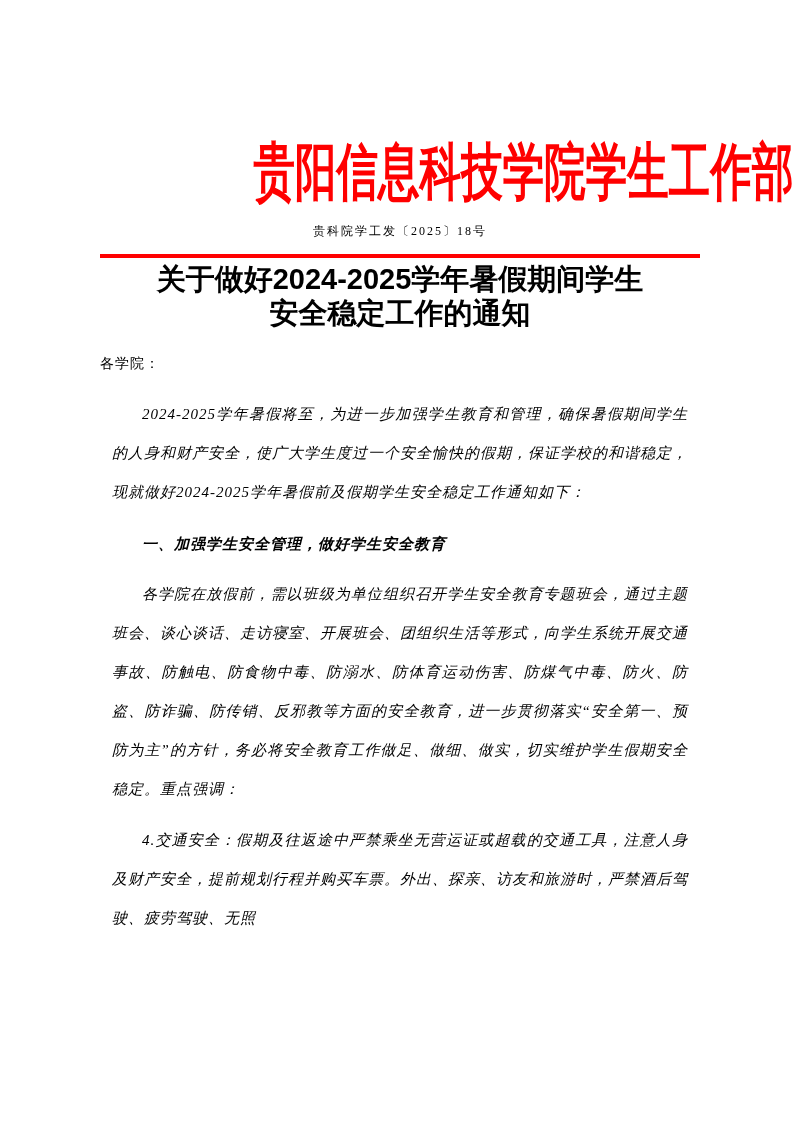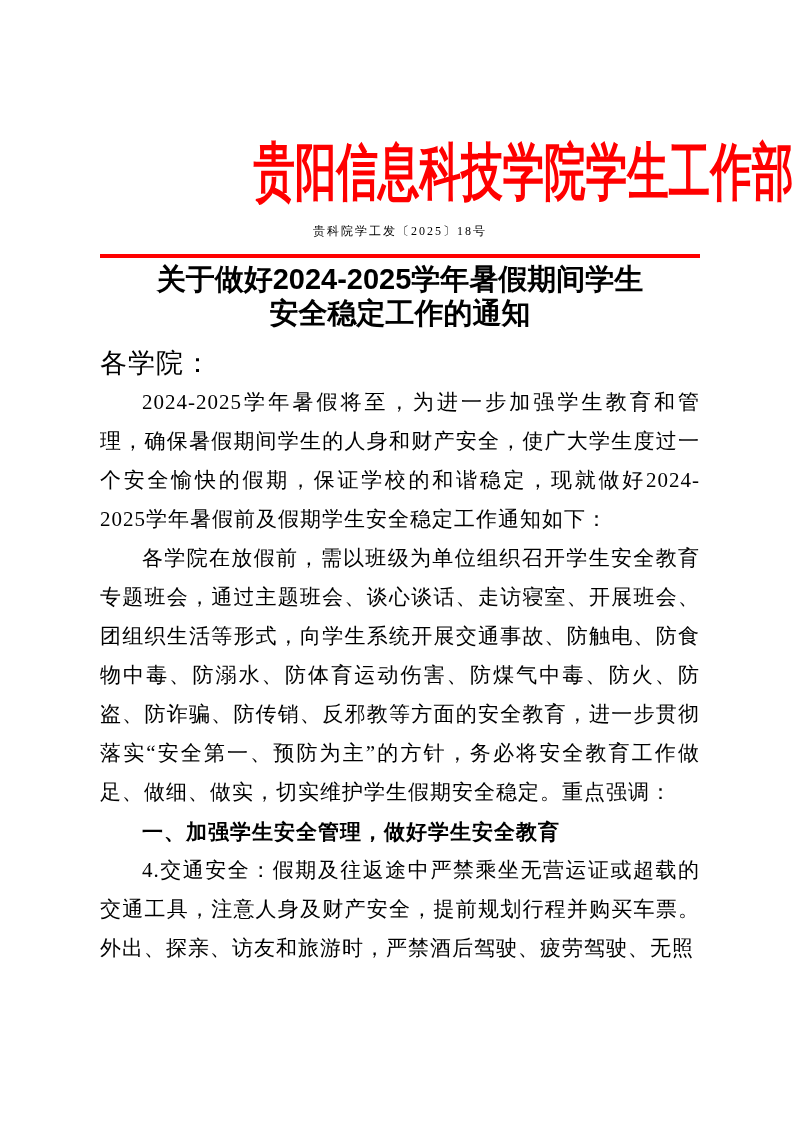--- a/index.html
+++ b/index.html
@@ -48,31 +48,32 @@
   .doc-title {
     margin: 4px 0 0 0;
     text-align: center;
     font-family: "Liberation Sans", sans-serif;
     font-weight: bold;
     font-size: 29px;
     line-height: 34px;
   }
   .salutation {
     margin-top: 14px;
-    font-size: 27px;
+    font-size: 14px;
     line-height: 39px;
     letter-spacing: 1px;
   }
   .para {
-    margin: 0;
-    font-size: 21px;
+    margin: 12px;
+    font-size: 15px;
     line-height: 39px;
     letter-spacing: 1px;
     text-align: justify;
     text-indent: 2em;
+    font-style: italic;
   }
   .para.heading {
     font-family: "Liberation Sans", sans-serif;
     font-weight: bold;
     text-align: left;
   }
 </style>
 </head>
 <body>
 
@@ -88,19 +89,19 @@
 
   <h1 class="doc-title">
     <span>关于做好2024-2025学年暑假期间学生</span><br>
     <span>安全稳定工作的通知</span>
   </h1>
 
   <div class="salutation">各学院：</div>
 
   <p class="para">2024-2025学年暑假将至，为进一步加强学生教育和管理，确保暑假期间学生的人身和财产安全，使广大学生度过一个安全愉快的假期，保证学校的和谐稳定，现就做好2024-2025学年暑假前及假期学生安全稳定工作通知如下：</p>
 
+  <p class="para heading">一、加强学生安全管理，做好学生安全教育</p>
+
   <p class="para">各学院在放假前，需以班级为单位组织召开学生安全教育专题班会，通过主题班会、谈心谈话、走访寝室、开展班会、团组织生活等形式，向学生系统开展交通事故、防触电、防食物中毒、防溺水、防体育运动伤害、防煤气中毒、防火、防盗、防诈骗、防传销、反邪教等方面的安全教育，进一步贯彻落实“安全第一、预防为主”的方针，务必将安全教育工作做足、做细、做实，切实维护学生假期安全稳定。重点强调：</p>
-
-  <p class="para heading">一、加强学生安全管理，做好学生安全教育</p>
 
   <p class="para">4.交通安全：假期及往返途中严禁乘坐无营运证或超载的交通工具，注意人身及财产安全，提前规划行程并购买车票。外出、探亲、访友和旅游时，严禁酒后驾驶、疲劳驾驶、无照</p>
 
 </div>
 
 </body></html>

